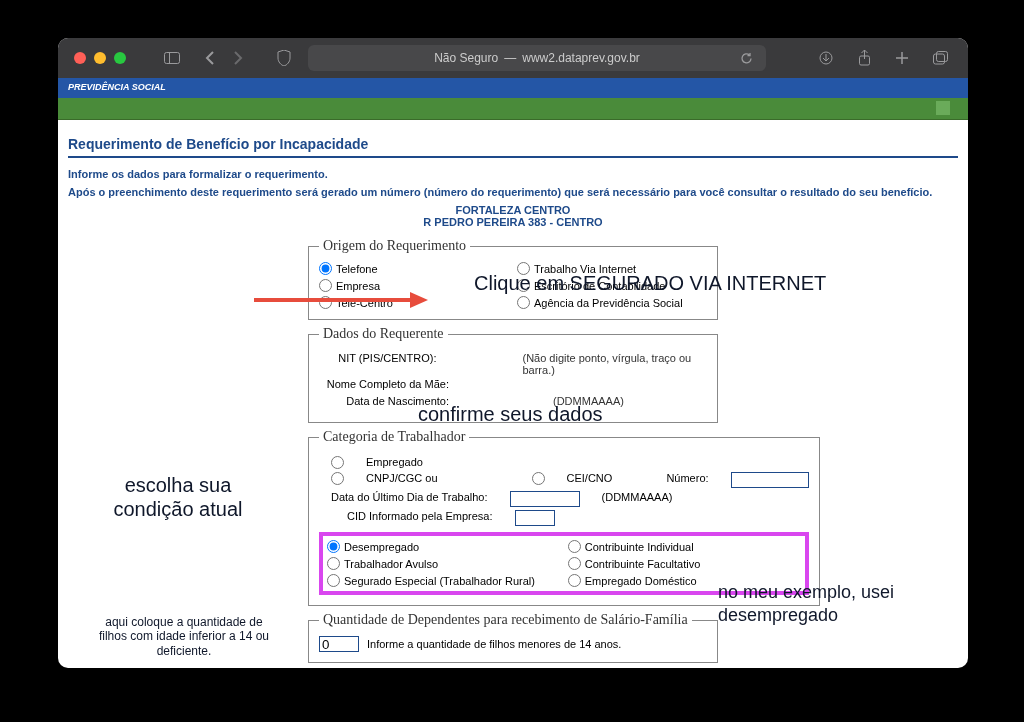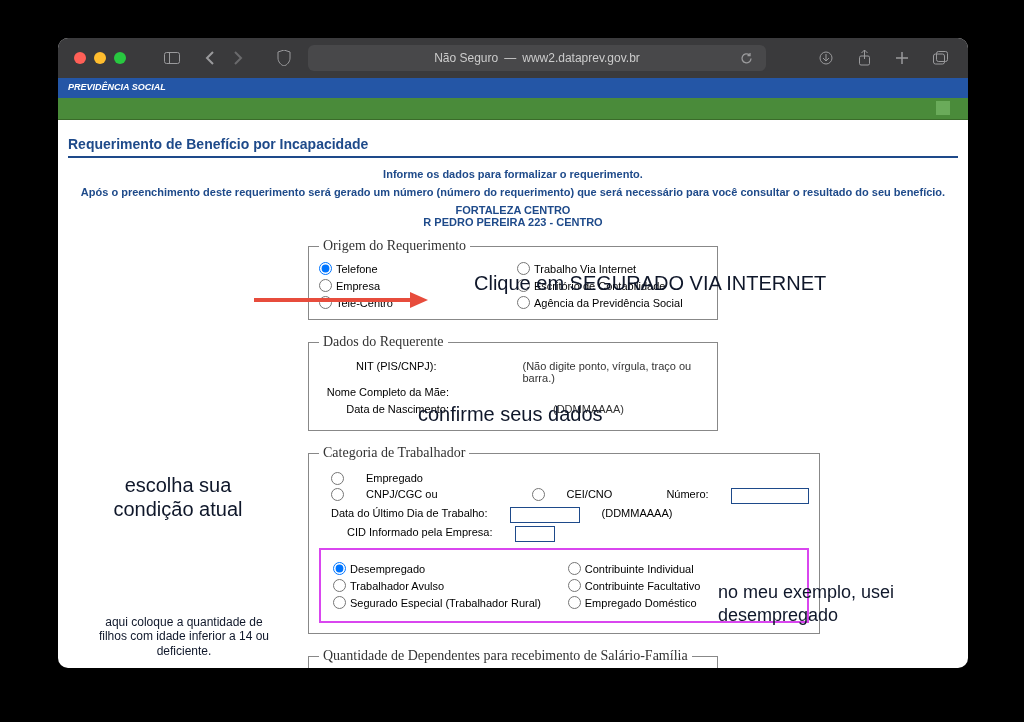--- a/index.html
+++ b/index.html
@@ -76,53 +76,53 @@
     .content { padding: 8px 10px; }
     .page-title {
       color: #1e4a8a;
       font-size: 14px;
       font-weight: bold;
       border-bottom: 2px solid #1e4a8a;
       padding: 8px 0 4px 0;
       margin-bottom: 10px;
     }
     .instructions {
-      text-align: center;
+      text-align: left;
       color: #1e4a8a;
       font-size: 11px;
       font-weight: bold;
       margin-bottom: 6px;
     }
     .location { text-align: center; color: #1e4a8a; font-size: 11px; font-weight: bold; margin-bottom: 10px; }
     
     .form-area { margin: 0 auto; width: 410px; }
     fieldset {
       border: 1px solid #888;
-      margin-bottom: 14px;
+      margin-bottom: 6px;
       padding: 8px 10px 10px 10px;
     }
     legend { color: #333; font-size: 14px; font-family: "Times New Roman", serif; padding: 0 4px; }
     
     .radio-grid { display: grid; grid-template-columns: 1fr 1fr; gap: 4px 8px; font-size: 11px; }
     .radio-row { display: flex; align-items: center; gap: 4px; }
     .radio-row input[type=radio] { margin: 0; }
     
     .requerente { font-size: 11px; }
     .req-row { display: flex; margin: 2px 0; }
     .req-label { width: 130px; text-align: right; margin-right: 6px; }
     .req-hint { color: #333; }
     
     .categoria { font-size: 11px; }
     .cat-row { display: flex; align-items: flex-start; gap: 22px; margin: 3px 0; }
     .cat-input { border: 1px solid #1e4a8a; height: 16px; background: #fff; }
     .cat-row label { white-space: nowrap; }
     
     .cat-box2 {
-      border: 2px solid #d946ef;
-      padding: 12px;
+      border: 4px solid #d946ef;
+      padding: 4px;
       margin-top: 6px;
     }
     .cat-grid2 { display: grid; grid-template-columns: 1fr 1fr; gap: 4px 8px; font-size: 11px; }
     
     .dependentes { font-size: 11px; }
     .dep-row { display: flex; align-items: center; gap: 8px; }
     .dep-input { width: 40px; border: 1px solid #1e4a8a; height: 16px; text-align: left; padding: 0 2px; }
     
     
     .annot { position: absolute; color: #0f172a; font-family: Arial; pointer-events: none; z-index: 50; }
@@ -232,21 +232,21 @@
     </div>
     <div class="top-green"></div>
     <div class="green-sq"></div>
 
     <div class="content">
       <div class="page-title">Requerimento de Benefício por Incapacidade</div>
       <div class="instructions">Informe os dados para formalizar o requerimento.</div>
       <div class="instructions">Após o preenchimento deste requerimento será gerado um número (número do requerimento) que será necessário para você consultar o resultado do seu benefício.</div>
       <div class="location">
         <span>FORTALEZA CENTRO</span><br>
-        <span>R PEDRO PEREIRA 223 - CENTRO</span>
+        <span>R PEDRO PEREIRA 383 - CENTRO</span>
       </div>
 
       <div class="form-area">
         <fieldset>
           <legend>Origem do Requerimento</legend>
           <div class="radio-grid">
             <div class="radio-row">
                 <input type="radio" name="origem" checked="" style="">
                 <label>Telefone</label>
               </div>
@@ -270,21 +270,21 @@
                 <input type="radio" name="origem" style="">
                 <label>Agência da Previdência Social</label>
               </div>
           </div>
         </fieldset>
 
         <fieldset>
           <legend>Dados do Requerente</legend>
           <div class="requerente">
             <div class="req-row">
-              <div class="req-label">NIT (PIS/CNPJ):</div>
+              <div class="req-label">NIT (PIS/CENTRO):</div>
               <input class="invisible-input" style="width: 80px;">
               <div class="req-hint" style="margin-left:auto">(Não digite ponto, vírgula, traço ou barra.)</div>
             </div>
             <div class="req-row">
               <div class="req-label">Nome Completo da Mãe:</div>
               <input class="invisible-input" style="">
             </div>
             <div class="req-row">
               <div class="req-label">Data de Nascimento:</div>
               <input class="invisible-input" style="width: 80px;">

